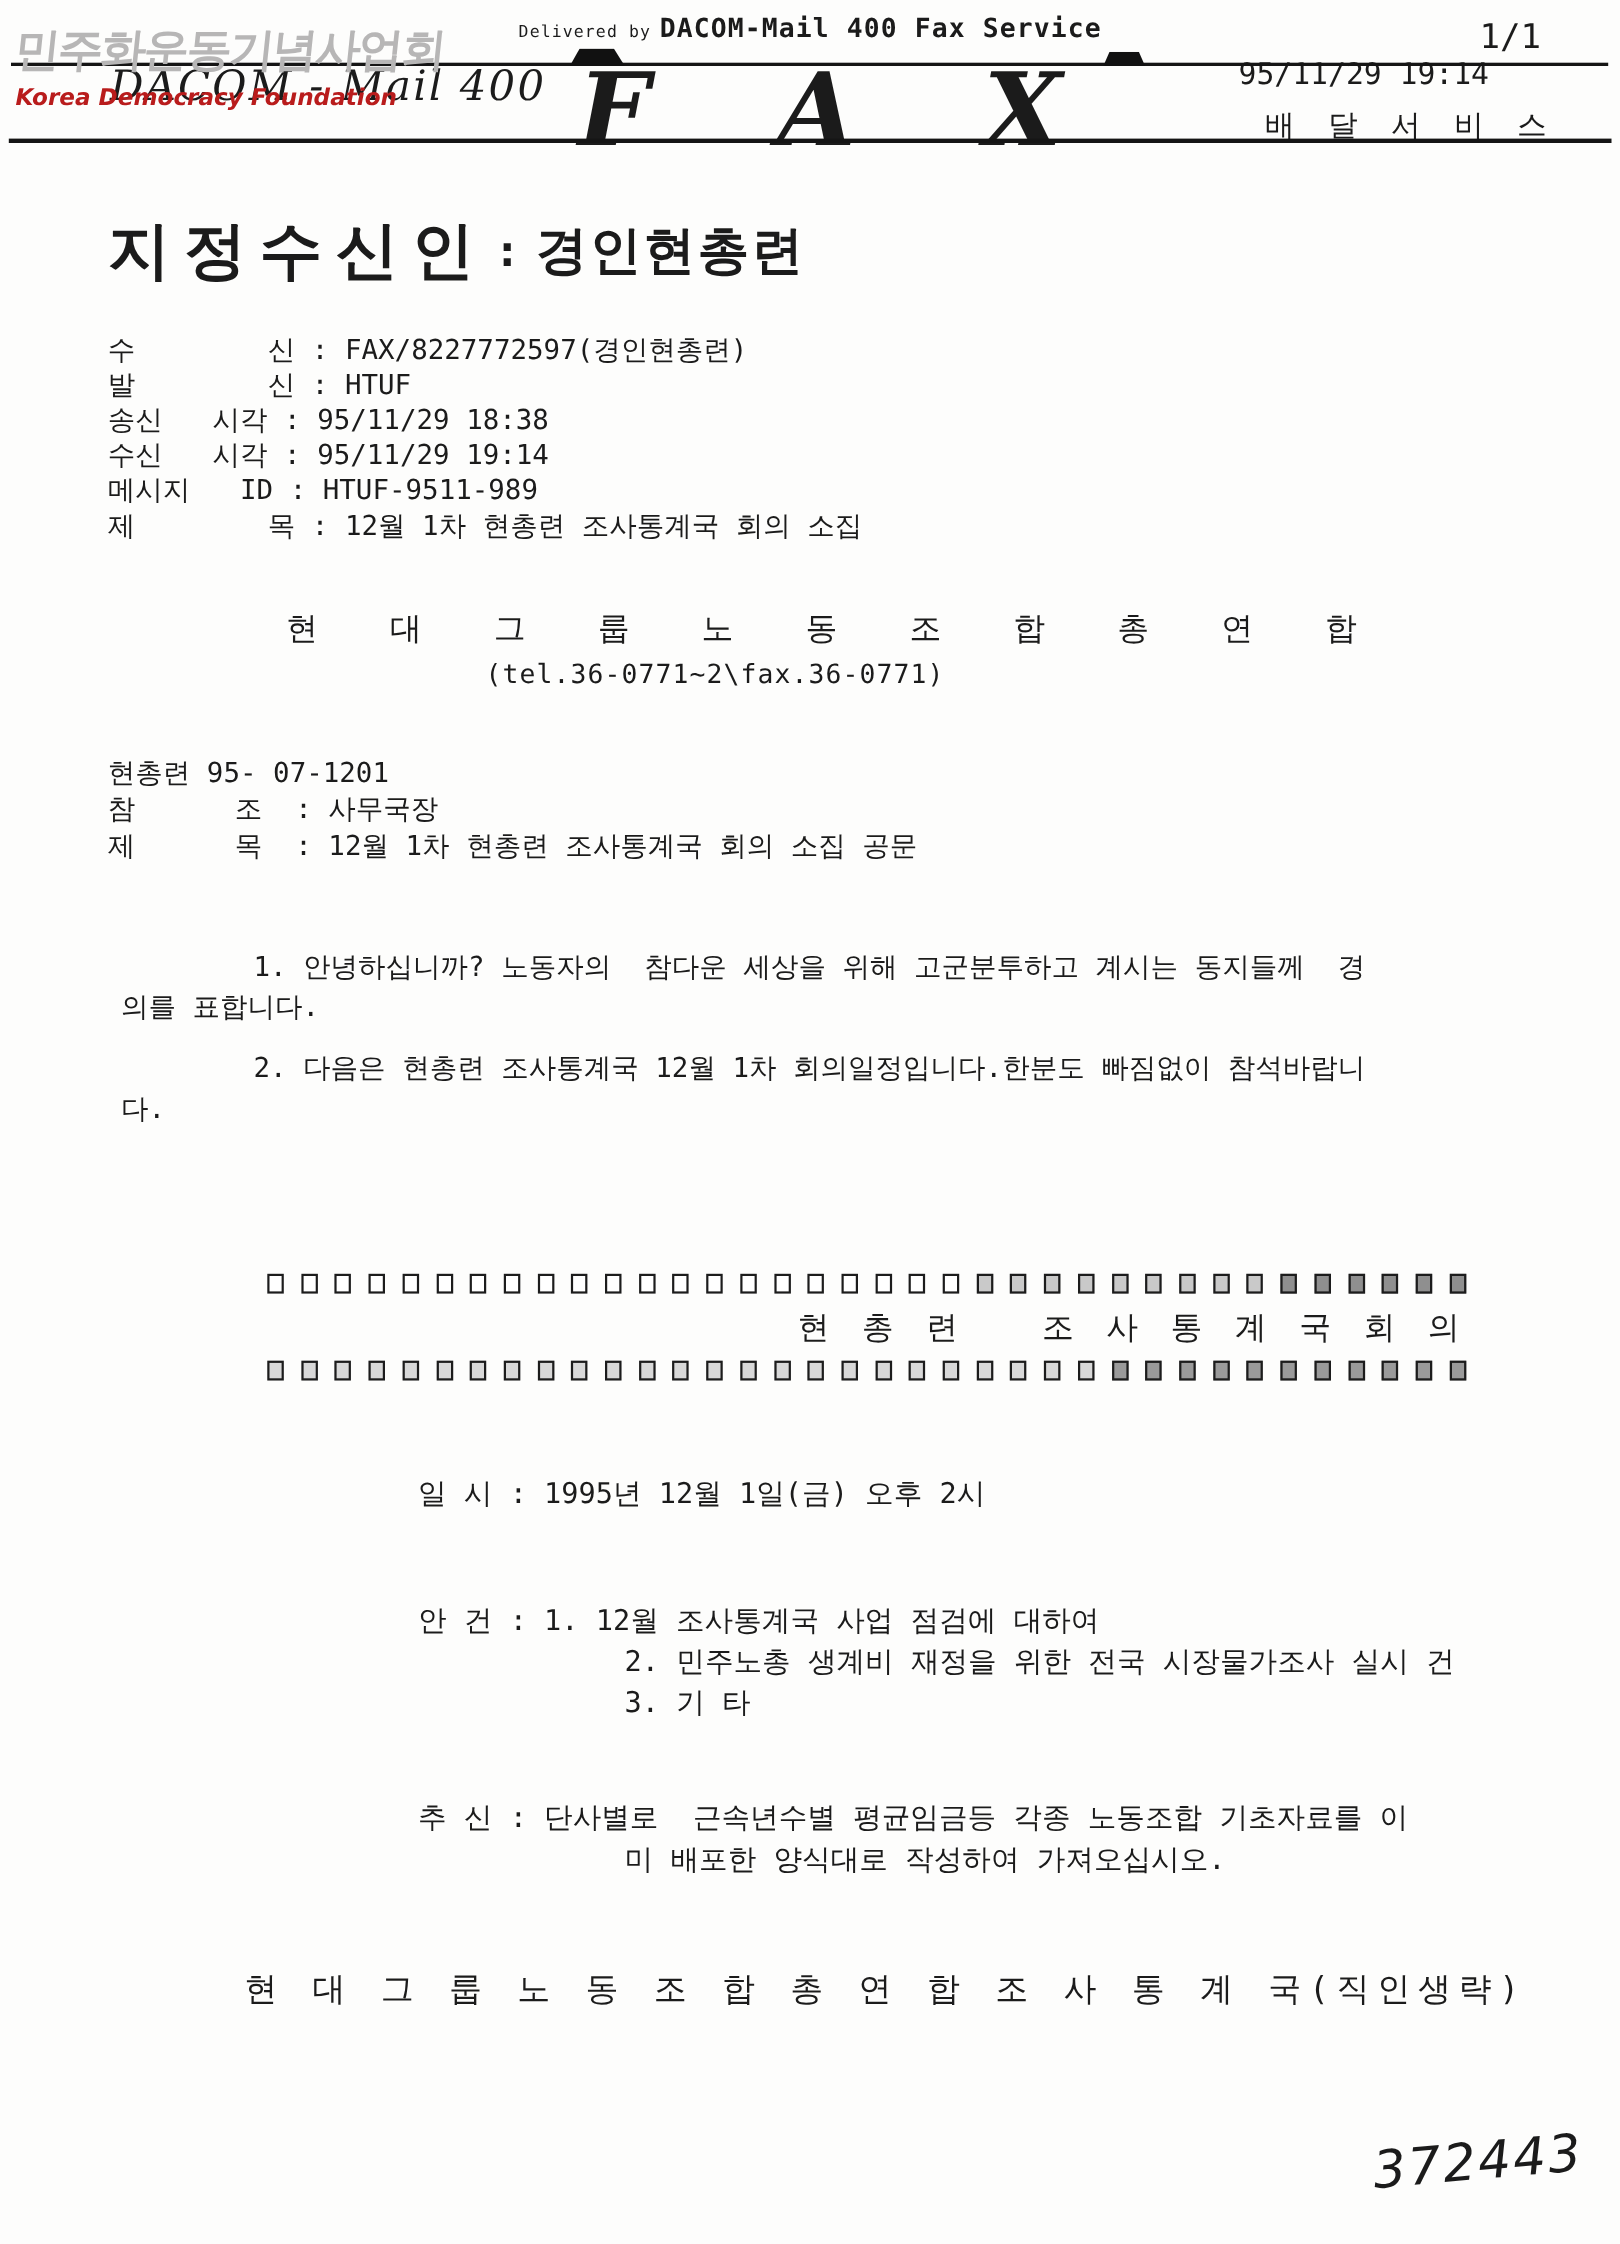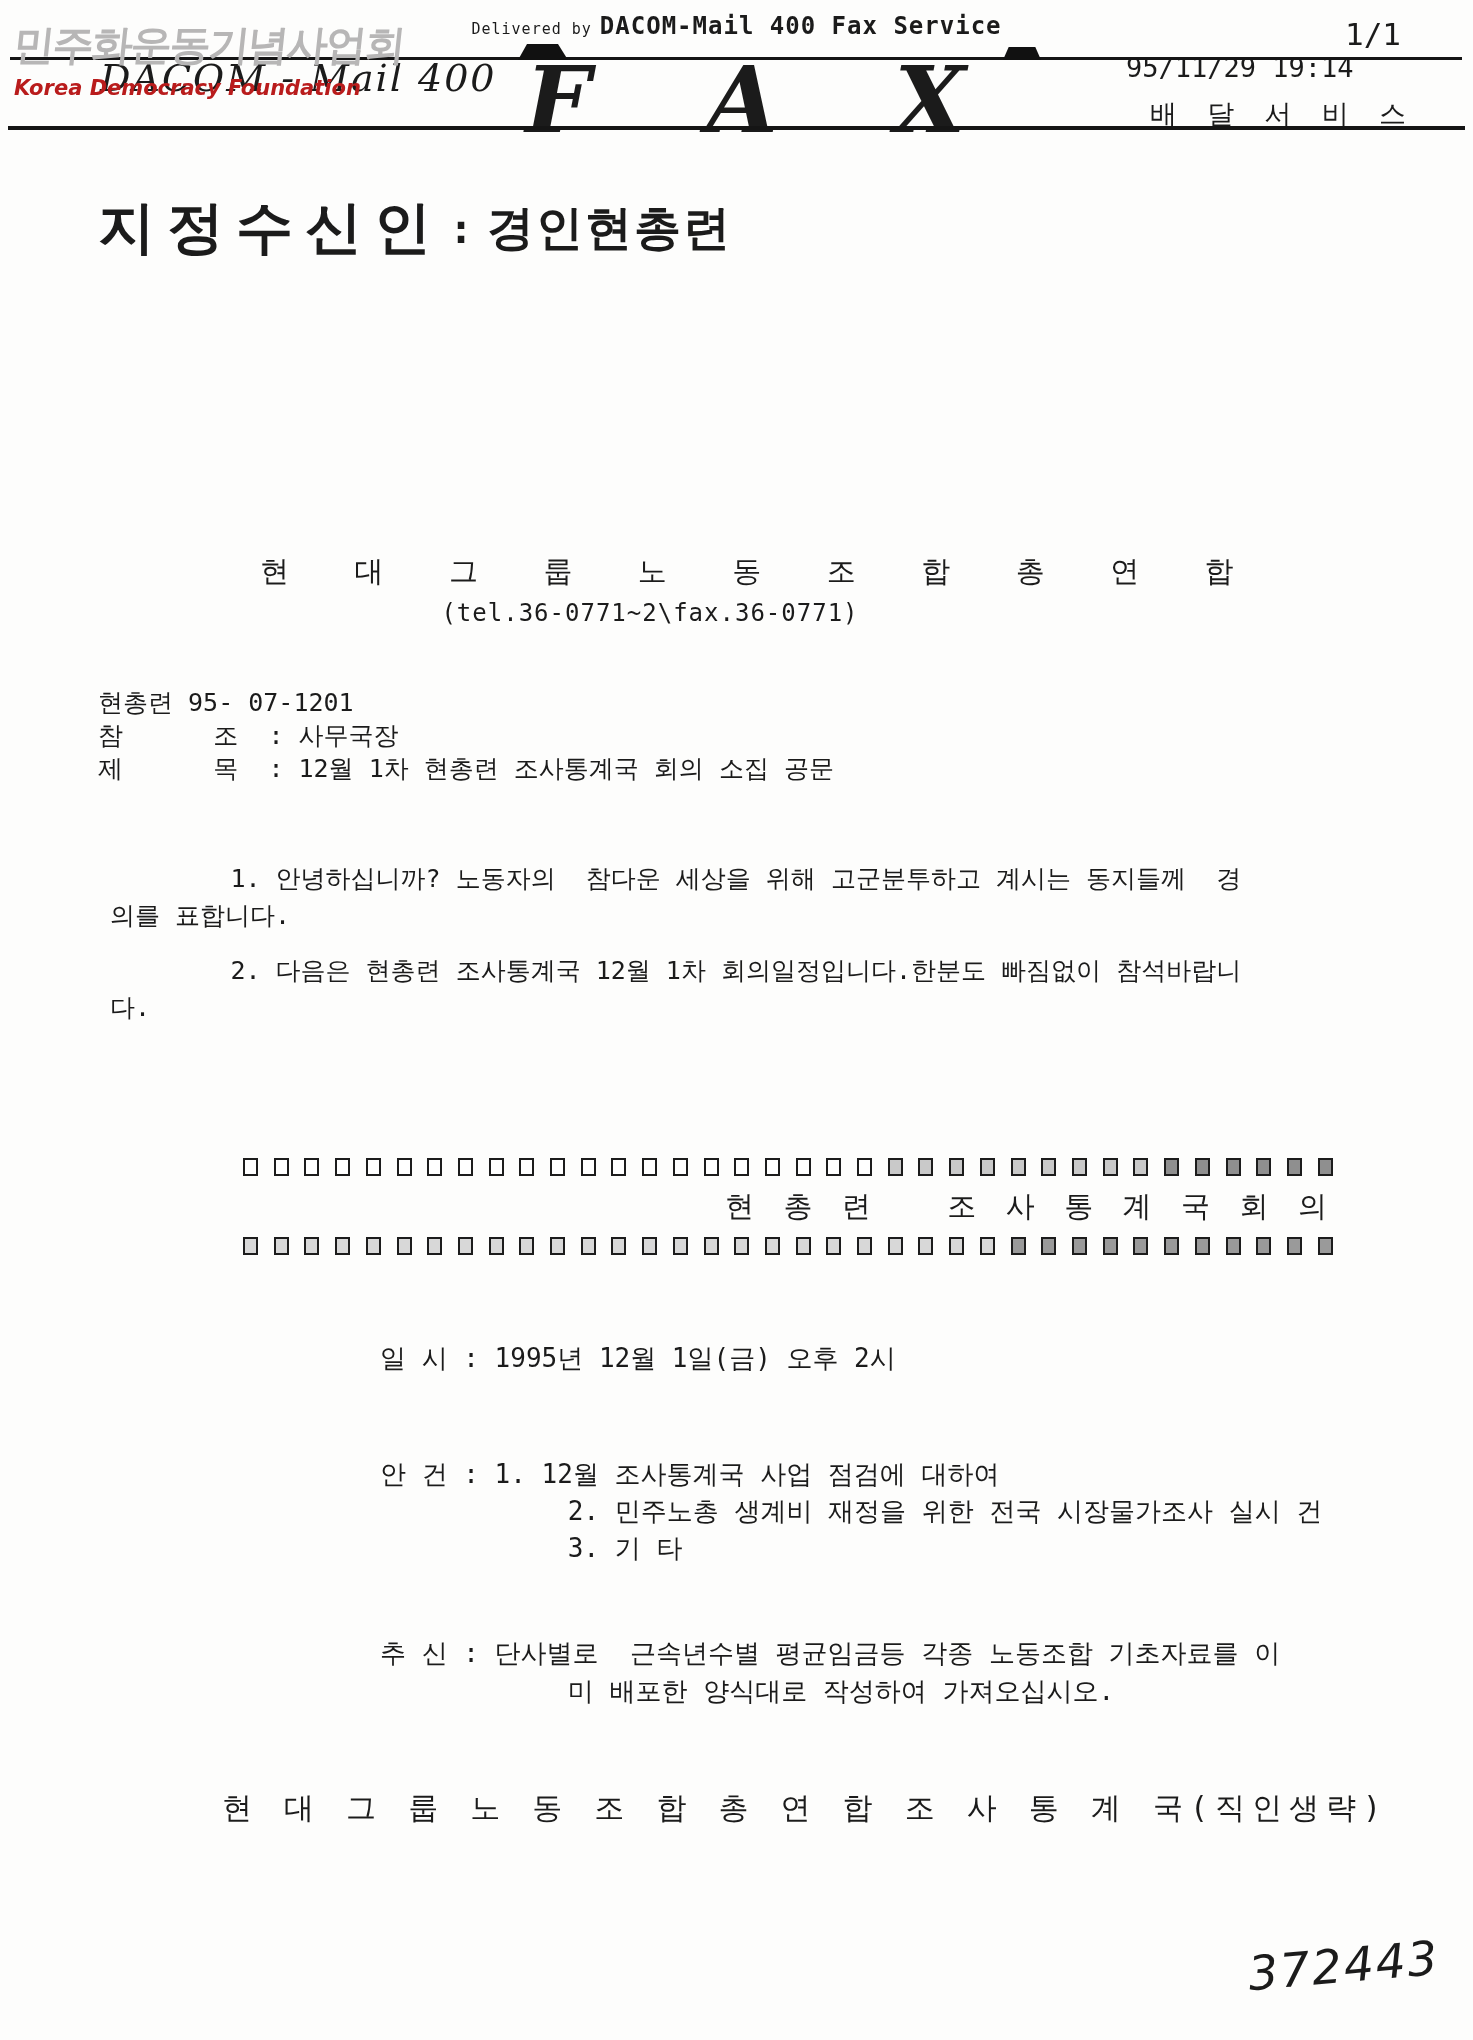--- a/index.html
+++ b/index.html
@@ -92,20 +92,28 @@
   <div class="abs timestamp">95/11/29 19:14</div>
   <div class="abs service">배 달 서 비 스</div>
   <div class="abs rule2"></div>
 
   <div class="abs recipient">
     <span class="r-label">지정수신인</span>
     <span class="r-sep">:</span>
     <span class="r-name">경인현총련</span>
   </div>
 
+  <div class="abs fax-meta prelines">
+    <div>수        신 : FAX/8227772597(경인현총련)</div>
+    <div>발        신 : HTUF</div>
+    <div>송신   시각 : 95/11/29 18:38</div>
+    <div>수신   시각 : 95/11/29 19:14</div>
+    <div>메시지   ID : HTUF-9511-989</div>
+    <div>제        목 : 12월 1차 현총련 조사통계국 회의 소집</div>
+  </div>
 
   <div class="abs org">
     <div class="org-name">현 대 그 룹 노 동 조 합 총 연 합</div>
     <div class="org-contact">(tel.36-0771~2\fax.36-0771)</div>
   </div>
 
   <div class="abs doc-ref prelines">
     <div>현총련 95- 07-1201</div>
     <div>참      조  : 사무국장</div>
     <div>제      목  : 12월 1차 현총련 조사통계국 회의 소집 공문</div>

